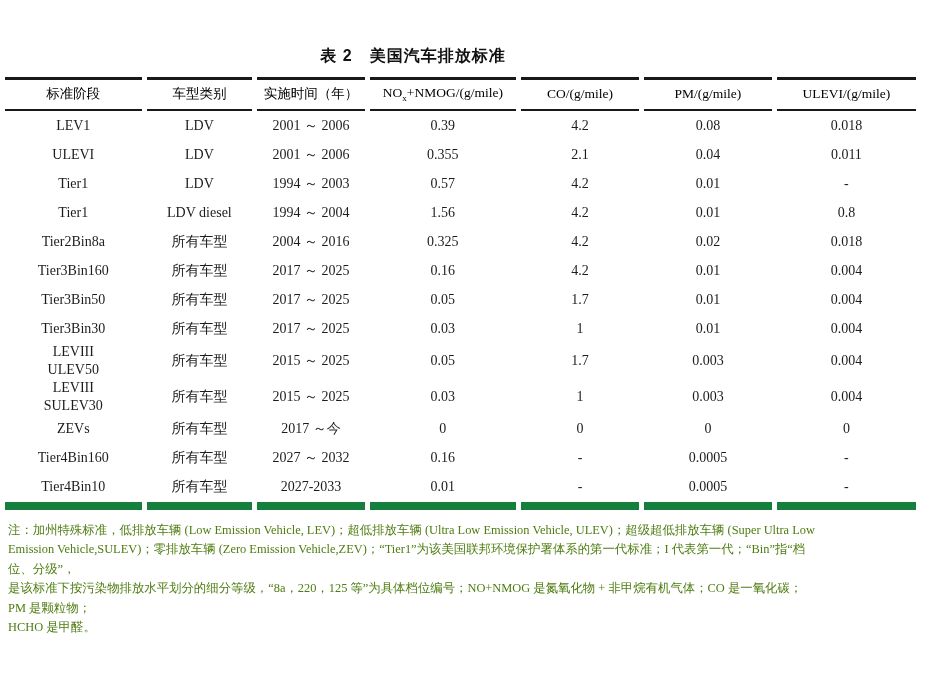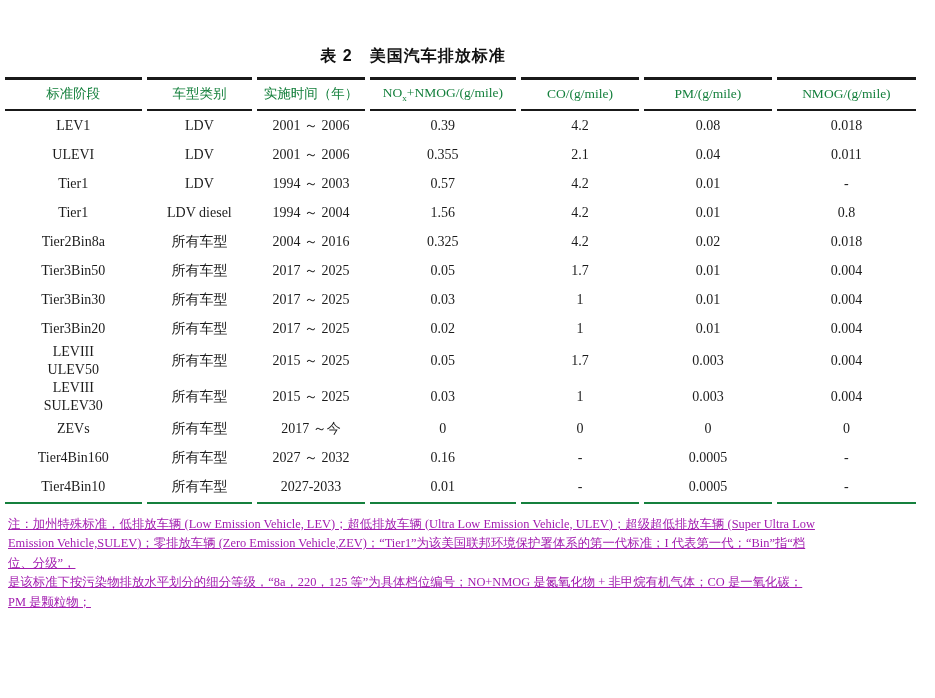--- a/index.html
+++ b/index.html
@@ -36,48 +36,47 @@
     table-layout: fixed;
   }
   th {
     border-top: 3px solid #191919;
     border-bottom: 2px solid #191919;
     font-weight: normal;
     font-size: 13.5px;
     text-align: center;
     padding: 5px 0 6px 0;
     white-space: nowrap;
-    color: #15803d;
+    color: #000000;
   }
   th sub { font-size: 9px; }
   td {
     text-align: center;
     font-size: 14px;
     height: 29px;
     line-height: 1.28;
     padding: 0 2px;
     color: #1c1c1c;
     white-space: nowrap;
   }
   tbody tr:last-child td {
-    border-bottom: 2px solid #15803d;
+    border-bottom: 8px solid #15803d;
   }
   col.c0 { width: 15.5%; }
   col.c1 { width: 12.0%; }
   col.c2 { width: 12.2%; }
   col.c3 { width: 16.6%; }
   col.c4 { width: 13.4%; }
   col.c5 { width: 14.5%; }
   col.c6 { width: 15.8%; }
   .footnote {
     margin: 11px 8px 0 8px;
     font-size: 12.4px;
     line-height: 19.5px;
-    color: #a21caf;
-    text-decoration: underline;
+    color: #4d7c0f;
   }
 </style>
 </head>
 <body>
 
 <div class="page">
 
   <div class="title">表 2　美国汽车排放标准</div>
 
   <table class="emission-table">
@@ -91,21 +90,21 @@
         <col class="c6">
     </colgroup>
     <thead>
       <tr>
         <th>标准阶段</th>
         <th>车型类别</th>
         <th>实施时间（年）</th>
         <th><span>NO</span><sub>x</sub><span>+NMOG/(g/mile)</span></th>
         <th>CO/(g/mile)</th>
         <th>PM/(g/mile)</th>
-        <th>NMOG/(g/mile)</th>
+        <th>ULEVI/(g/mile)</th>
       </tr>
     </thead>
     <tbody>
         <tr>
           <td>LEV1</td>
           <td>LDV</td>
           <td>2001 ～ 2006</td>
           <td>0.39</td>
           <td>4.2</td>
           <td>0.08</td>
@@ -141,42 +140,42 @@
         <tr>
           <td>Tier2Bin8a</td>
           <td>所有车型</td>
           <td>2004 ～ 2016</td>
           <td>0.325</td>
           <td>4.2</td>
           <td>0.02</td>
           <td>0.018</td>
         </tr>
         <tr>
+          <td>Tier3Bin160</td>
+          <td>所有车型</td>
+          <td>2017 ～ 2025</td>
+          <td>0.16</td>
+          <td>4.2</td>
+          <td>0.01</td>
+          <td>0.004</td>
+        </tr>
+        <tr>
           <td>Tier3Bin50</td>
           <td>所有车型</td>
           <td>2017 ～ 2025</td>
           <td>0.05</td>
           <td>1.7</td>
           <td>0.01</td>
           <td>0.004</td>
         </tr>
         <tr>
           <td>Tier3Bin30</td>
           <td>所有车型</td>
           <td>2017 ～ 2025</td>
           <td>0.03</td>
-          <td>1</td>
-          <td>0.01</td>
-          <td>0.004</td>
-        </tr>
-        <tr>
-          <td>Tier3Bin20</td>
-          <td>所有车型</td>
-          <td>2017 ～ 2025</td>
-          <td>0.02</td>
           <td>1</td>
           <td>0.01</td>
           <td>0.004</td>
         </tr>
         <tr>
           <td>LEVIII<br>ULEV50</td>
           <td>所有车型</td>
           <td>2015 ～ 2025</td>
           <td>0.05</td>
           <td>1.7</td>
@@ -219,15 +218,16 @@
           <td>0.0005</td>
           <td>-</td>
         </tr>
       </tbody>
   </table>
 
   <div class="footnote">
     <div>注：加州特殊标准，低排放车辆 (Low Emission Vehicle, LEV)；超低排放车辆 (Ultra Low Emission Vehicle, ULEV)；超级超低排放车辆 (Super Ultra Low</div>
     <div>Emission Vehicle,SULEV)；零排放车辆 (Zero Emission Vehicle,ZEV)；“Tier1”为该美国联邦环境保护署体系的第一代标准；I 代表第一代；“Bin”指“档位、分级”，</div>
     <div>是该标准下按污染物排放水平划分的细分等级，“8a，220，125 等”为具体档位编号；NO+NMOG 是氮氧化物 + 非甲烷有机气体；CO 是一氧化碳；PM 是颗粒物；</div>
+    <div>HCHO 是甲醛。</div>
   </div>
 
 </div>
 
 </body></html>

